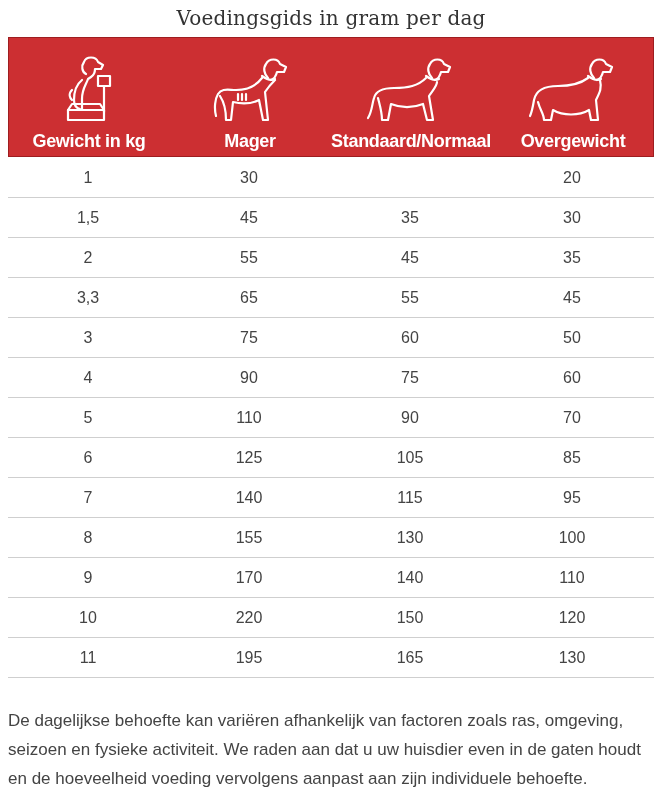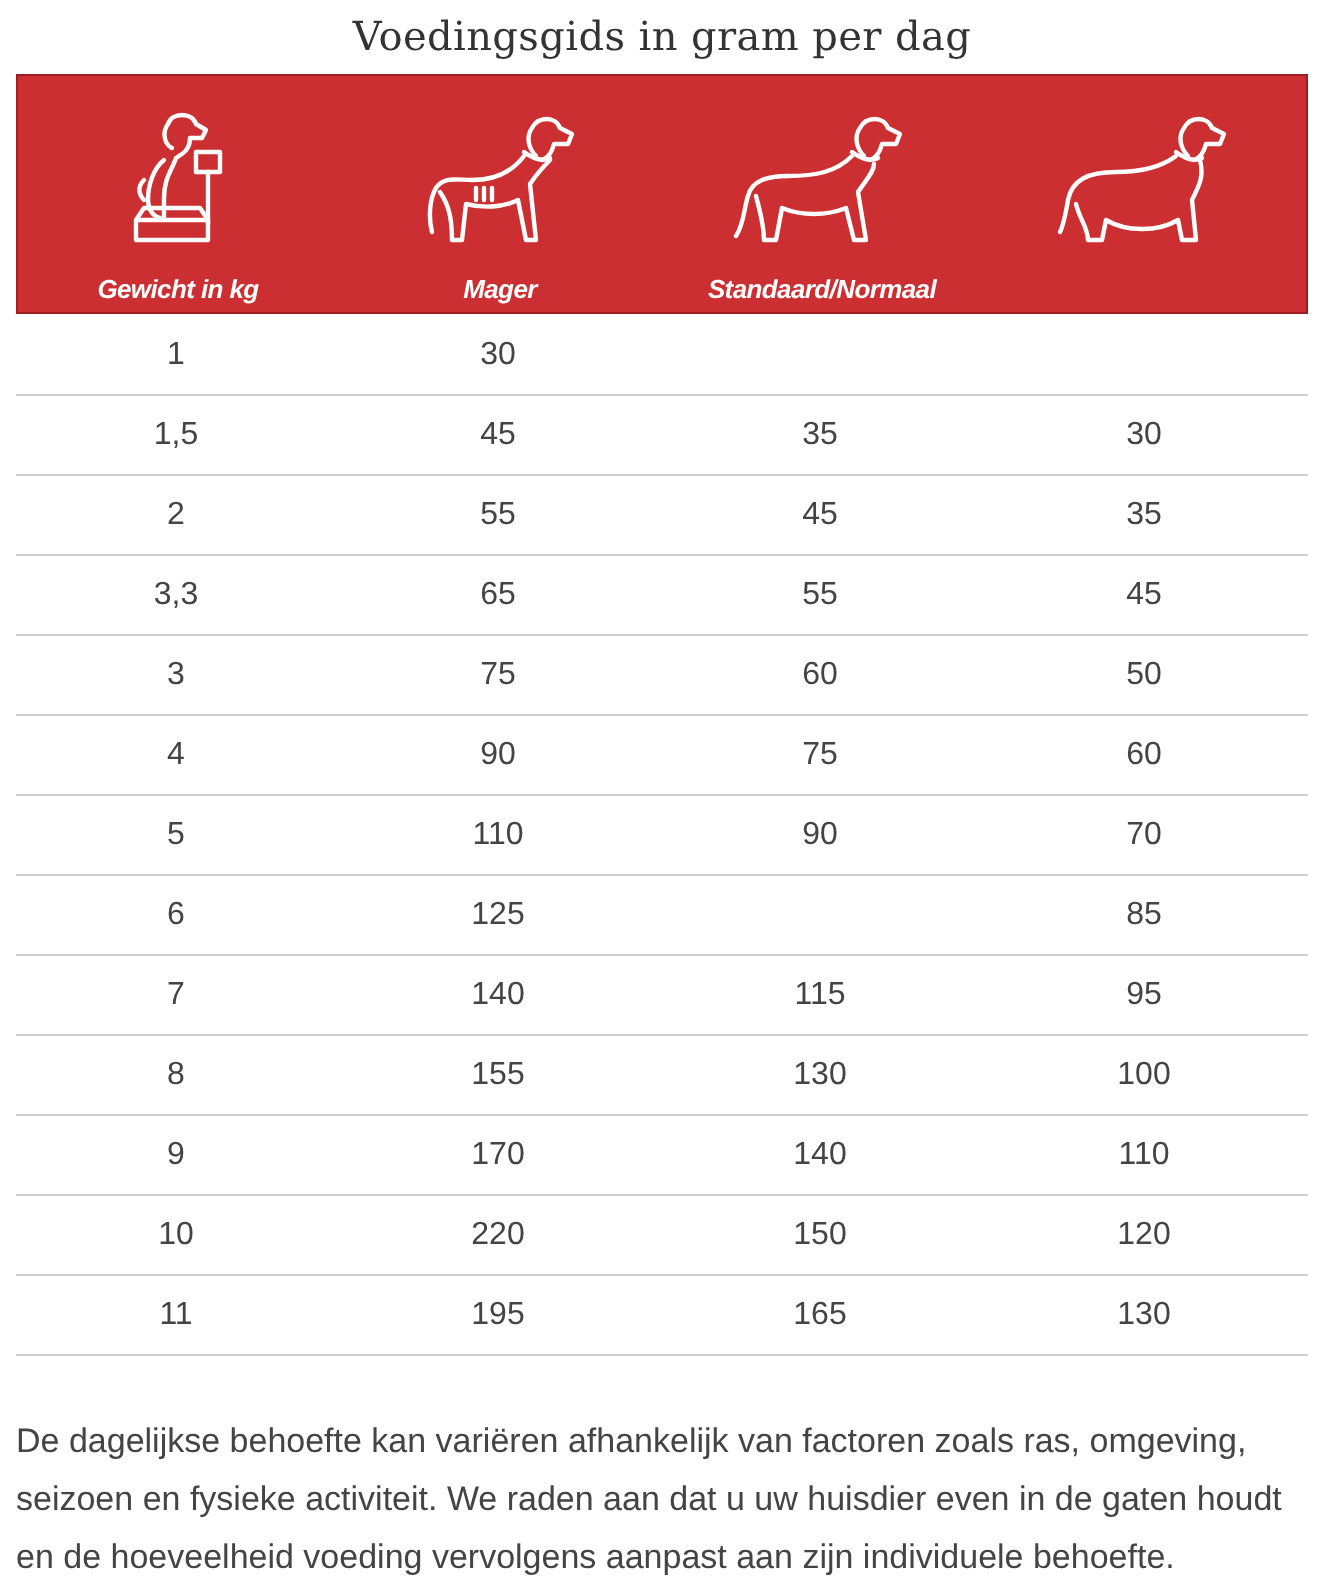--- a/index.html
+++ b/index.html
@@ -1,21 +1,21 @@
 <!DOCTYPE html>
 <html><head>
 <meta charset="utf-8">
 <style>
   html, body { margin: 0; padding: 0; background: #ffffff; }
   body { width: 662px; height: 798px; position: relative; overflow: hidden; font-family: "Liberation Sans", sans-serif; }
   .title { position: absolute; top: 6px; left: 0; width: 662px; text-align: center; font-family: "DejaVu Serif", serif; font-size: 20px; color: #333333; letter-spacing: 0.2px; }
   .header { position: absolute; top: 37px; left: 8px; width: 646px; height: 120px; background: #cc2f32; border: 1px solid #9e1d20; box-sizing: border-box; }
   .hcell { position: absolute; top: 0; height: 120px; text-align: center; }
   .hcell svg { position: absolute; left: 50%; transform: translateX(-50%); top: 14px; }
-  .hlabel { position: absolute; bottom: 6px; left: 0; right: 0; color: #fff; font-weight: bold; font-size: 13px; letter-spacing: -0.3px; font-family: "Liberation Sans", sans-serif; font-style: italic; }
+  .hlabel { position: absolute; bottom: 6px; left: 0; right: 0; color: #fff; font-weight: bold; font-size: 18px; letter-spacing: -0.3px; font-family: "Liberation Sans", sans-serif; }
   .rows { position: absolute; top: 158px; left: 8px; width: 646px; }
   .row { height: 39px; border-bottom: 1px solid #cfcfcf; position: relative; }
   .cell { position: absolute; top: 0; height: 39px; line-height: 40px; text-align: center; font-size: 16px; color: #444; }
   .c0 { left: 0; width: 160px; }
   .c1 { left: 160px; width: 162px; }
   .c2 { left: 322px; width: 160px; text-align: center; }
   .c3 { left: 482px; width: 164px; }
   .note { position: absolute; top: 706px; left: 8px; width: 648px; font-size: 17px; line-height: 29px; color: #444; }
 </style>
 </head>
@@ -55,27 +55,29 @@
     </svg>
     <div class="hlabel">Standaard/Normaal</div>
   </div>
   <div class="hcell c3">
     <svg width="94" height="80" viewBox="0 0 94 80" fill="none" stroke="#fff" stroke-width="2.2" stroke-linejoin="round" stroke-linecap="round">
       <path d="M66 12 c3-6 12-6 14 0 l6 3 -2 5 -7 0 c-1 4 -3 7 -6 8 M66 12 c-3 4 -2 10 2 14"></path>
       <path d="M62 24 c4 3 9 5 13 3"></path>
       <path d="M62 26 c-8 6 -18 8 -30 8 c-14 0 -22 4 -24 14 c-1 6 -2 12 -4 16"></path>
       <path d="M12 50 c2 8 6 12 6 18 h7 l2 -10 c10 6 26 6 36 0 l2 10 h7 l-2 -20 c4 -8 6 -12 4 -20"></path>
     </svg>
+    <div class="hlabel">Overgewicht</div>
   </div>
 </div>
 
 <div class="rows">
   <div class="row">
     <div class="cell c0">1</div>
     <div class="cell c1">30</div>
+    <div class="cell c3">20</div>
   </div>
   <div class="row">
     <div class="cell c0">1,5</div>
     <div class="cell c1">45</div>
     <div class="cell c2">35</div>
     <div class="cell c3">30</div>
   </div>
   <div class="row">
     <div class="cell c0">2</div>
     <div class="cell c1">55</div>
@@ -102,20 +104,21 @@
   </div>
   <div class="row">
     <div class="cell c0">5</div>
     <div class="cell c1">110</div>
     <div class="cell c2">90</div>
     <div class="cell c3">70</div>
   </div>
   <div class="row">
     <div class="cell c0">6</div>
     <div class="cell c1">125</div>
+    <div class="cell c2">105</div>
     <div class="cell c3">85</div>
   </div>
   <div class="row">
     <div class="cell c0">7</div>
     <div class="cell c1">140</div>
     <div class="cell c2">115</div>
     <div class="cell c3">95</div>
   </div>
   <div class="row">
     <div class="cell c0">8</div>

